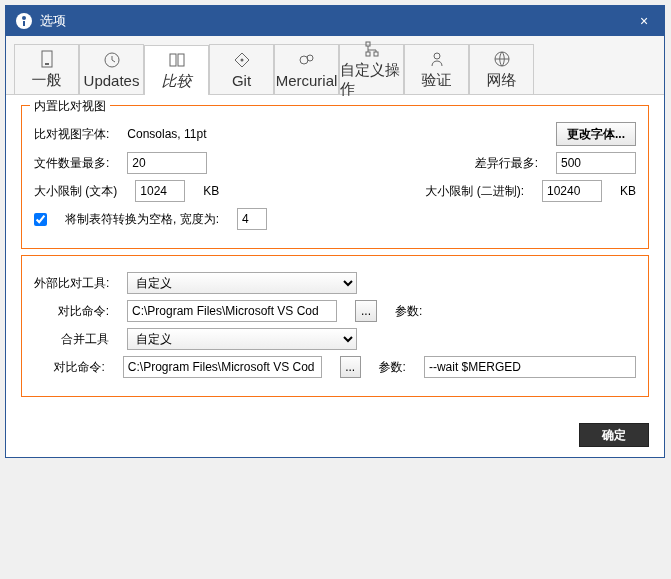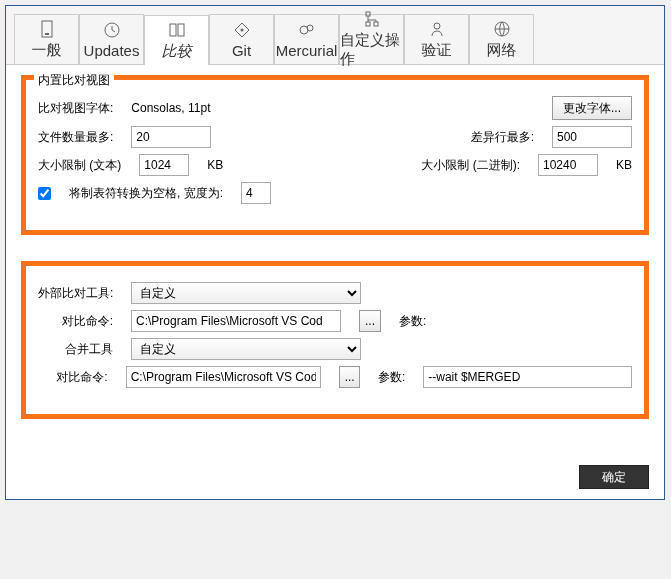--- a/index.html
+++ b/index.html
@@ -10,38 +10,43 @@
 .titlebar .icon::after { content: ""; position: absolute; left: 6px; top: 3px; width: 4px; height: 4px; background: #2b5797; border-radius: 50%; }
 .titlebar .icon::before { content: ""; position: absolute; left: 7px; top: 8px; width: 2px; height: 5px; background: #2b5797; }
 .titlebar .title { flex: 1; font-size: 13px; }
 .titlebar .close { width: 20px; text-align: center; cursor: pointer; font-size: 14px; }
 .tabs { display: flex; border-bottom: 1px solid #ccc; background: #f5f5f5; padding: 8px 8px 0 8px; gap: 0; }
 .tab { width: 65px; height: 50px; display: flex; flex-direction: column; align-items: center; justify-content: center; border: 1px solid #ccc; border-bottom: none; background: #f5f5f5; cursor: pointer; gap: 3px; }
 .tab.active { background: #fff; position: relative; top: 1px; font-style: italic; }
 .tab .ticon { width: 18px; height: 18px; display: flex; align-items: center; justify-content: center; color: #666; }
 .tab .tlabel { font-size: 15px; color: #333; }
 .content { padding: 10px 15px; }
-.group { border: 5px solid #f97316; padding: 10px 12px 20px; margin-bottom: 26px; position: relative; }
+.group { border: 1px solid #f97316; padding: 10px 12px 12px; margin-bottom: 6px; position: relative; }
 .group-title { position: absolute; top: -8px; left: 8px; background: #fff; padding: 0 4px; font-size: 12px; }
 .row { display: flex; align-items: center; margin: 6px 0; gap: 18px; }
 .row label { white-space: nowrap; }
 input[type="text"] { border: 1px solid #aaa; padding: 2px 4px; height: 22px; background: #fff; }
 select { border: 1px solid #aaa; padding: 2px 4px; height: 22px; background: linear-gradient(#fff,#eee); }
 input[type="checkbox"] { width: 13px; height: 13px; }
-.btn { border: 1px solid #999; background: linear-gradient(#fdfdfd,#e8e8e8); padding: 3px 10px; cursor: pointer; height: 24px; }
+.btn { border: 1px solid #999; background: linear-gradient(#fdfdfd,#e8e8e8); padding: 3px 10px; cursor: pointer; height: 24px; font-weight: bold; }
 .small-btn { border: 1px solid #999; background: linear-gradient(#fdfdfd,#e8e8e8); width: 22px; height: 22px; cursor: pointer; text-align: center; line-height: 16px; }
 .footer { display: flex; justify-content: flex-end; padding: 10px 15px; }
 .footer .btn { min-width: 70px; background: #333; color: #fff; border: 1px solid #222; }
 .hint { color: #555; font-size: 11px; margin-top: 4px; line-height: 1.4; }
 svg { display: block; }
 </style>
 </head>
 <body>
 
 <div class="window">
+  <div class="titlebar">
+    <span class="icon"></span>
+    <span class="title">选项</span>
+    <span class="close">×</span>
+  </div>
 
   <div class="tabs">
     <div class="tab">
       <span class="ticon">
           <svg width="14" height="18" viewBox="0 0 14 18">
             <rect x="2" y="1" width="10" height="16" fill="none" stroke="#666"></rect>
             <rect x="5" y="13" width="4" height="2" fill="#666"></rect>
           </svg>
         </span>
       <span class="tlabel">一般</span>

